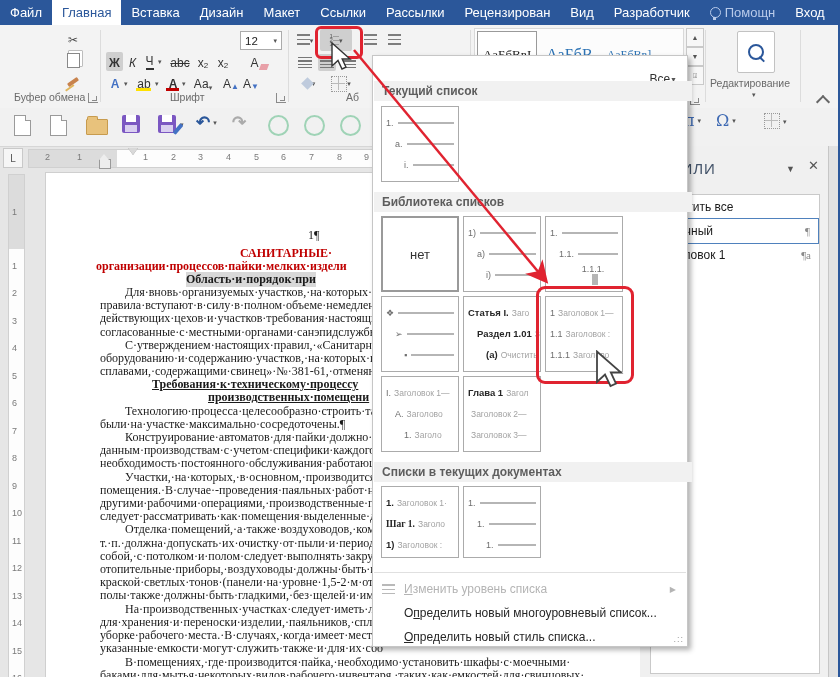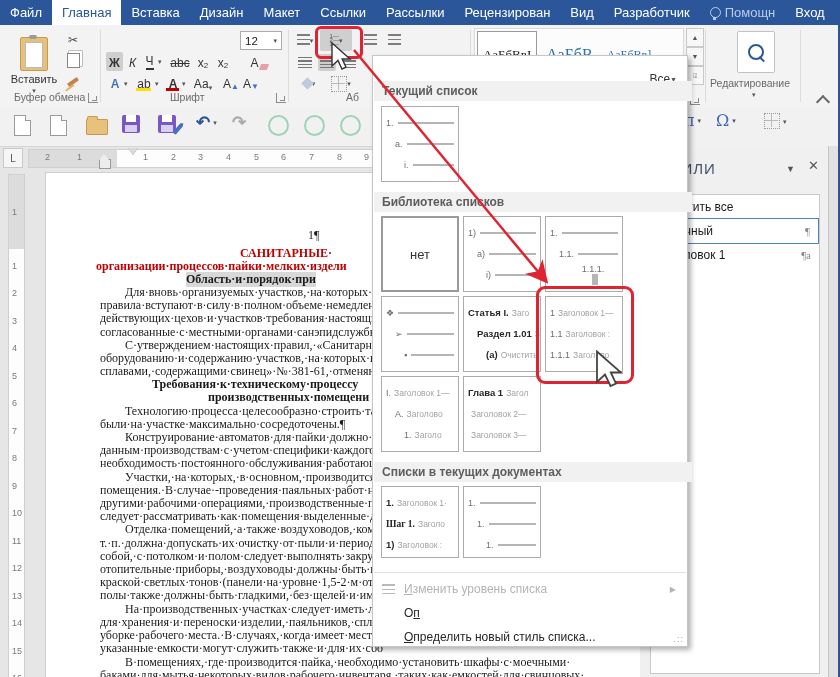--- a/index.html
+++ b/index.html
@@ -79,21 +79,21 @@
   .ind-first{position:absolute;left:128px;top:148px;width:0;height:0;border-left:5px solid transparent;border-right:5px solid transparent;border-top:7px solid #d9d9d9;filter:drop-shadow(0 0 0.5px #888);}
   .ind-left{position:absolute;left:99px;top:159px;width:10px;height:8px;background:#ededed;border:1px solid #9a9a9a;}
   .ind-left:before{content:"";position:absolute;left:-1px;top:-6px;width:0;height:0;border-left:5px solid transparent;border-right:5px solid transparent;border-bottom:6px solid #ededed;}
   #vruler{position:absolute;left:8px;top:174px;width:15px;height:503px;background:#fdfdfd;border:1px solid #d0d0d0;}
   #vruler .margin{position:absolute;left:0;top:0;width:100%;height:74px;background:#dcdcdc;}
   .vnum{position:absolute;left:3px;font-size:9px;color:#7a7a7a;}
   
   #docpage{position:absolute;left:45px;top:172px;width:742px;height:505px;background:#fff;border:1px solid #cfcfcf;}
   .docline{position:absolute;font-family:"Liberation Serif",serif;font-size:12px;color:#1a1a1a;white-space:nowrap;}
   .docline.red{color:#c00000;font-weight:bold;}
-  .docline.boldc{font-weight:bold;}
+  .docline.boldc{font-weight:bold;text-decoration:underline;}
   .docline.boldhl{font-weight:bold;background:#d8d8d8;}
   
   #stylespane{position:absolute;left:640px;top:146px;width:188px;height:531px;background:#f0f0f0;}
   #pane-title{position:absolute;left:20px;top:14px;font-size:15px;color:#44546a;letter-spacing:1px;}
   #pane-dd{position:absolute;left:146px;top:18px;font-size:9px;color:#555;}
   #pane-close{position:absolute;left:168px;top:12px;font-size:13px;color:#555;}
   #pane-list{position:absolute;left:10px;top:48px;width:168px;height:478px;background:#fff;border:1px solid #c9c9c9;}
   .pitem{position:relative;height:24px;display:flex;align-items:center;padding:0 8px;font-size:12px;color:#1a1a1a;}
   .pitem.sel{border:1px solid #4f81bd;margin:-1px 0;}
   .pitem .mark{position:absolute;right:8px;color:#8a8a8a;font-family:"Liberation Serif",serif;font-size:11px;}
@@ -171,25 +171,20 @@
       <div class="tab"></div>
     </div>
 
   <div id="ribbon">
     <div class="vsep" style="left:100px"></div>
     <div class="vsep" style="left:288px"></div>
     <div class="vsep" style="left:470px"></div>
     <div class="vsep" style="left:705px"></div>
     <div class="vsep" style="left:800px"></div>
 
-    <div class="btn" id="paste-btn">
-      <span class="clipboard"></span>
-      <span class="lbl">Вставить</span>
-      <span class="dd">▾</span>
-    </div>
     <div class="btn mini" style="left:62px;top:6px">✂</div>
     <div class="btn mini" style="left:62px;top:26px">
         <span class="pagesicon"></span>
       </div>
     <div class="btn mini" style="left:62px;top:48px">
         <span class="brushicon"></span>
       </div>
     <div class="glabel" style="left:14px">Буфер обмена</div>
     <div class="launcher" style="left:88px;top:68px"></div>
 
@@ -582,20 +577,21 @@
         <div class="mitem disabled">
           <span class="micon"></span>
           <span></span>
           <span class="u">И</span>
           <span>зменить уровень списка</span>
           <span class="sub">▶</span>
         </div>
         <div class="mitem">
           <span>О</span>
           <span class="u">п</span>
+          <span>ределить новый многоуровневый список...</span>
         </div>
         <div class="mitem">
           <span></span>
           <span class="u">О</span>
           <span>пределить новый стиль списка...</span>
         </div>
       </div>
     <div id="dd-grip">.::</div>
   </div>
 

